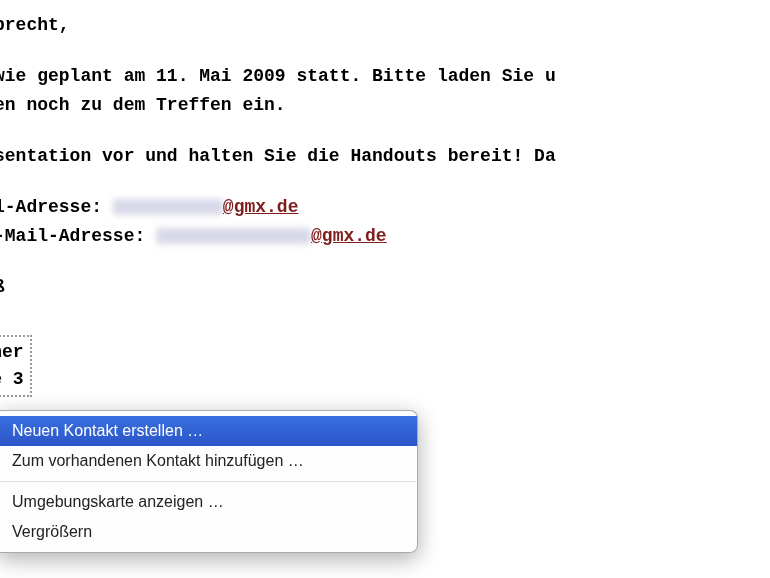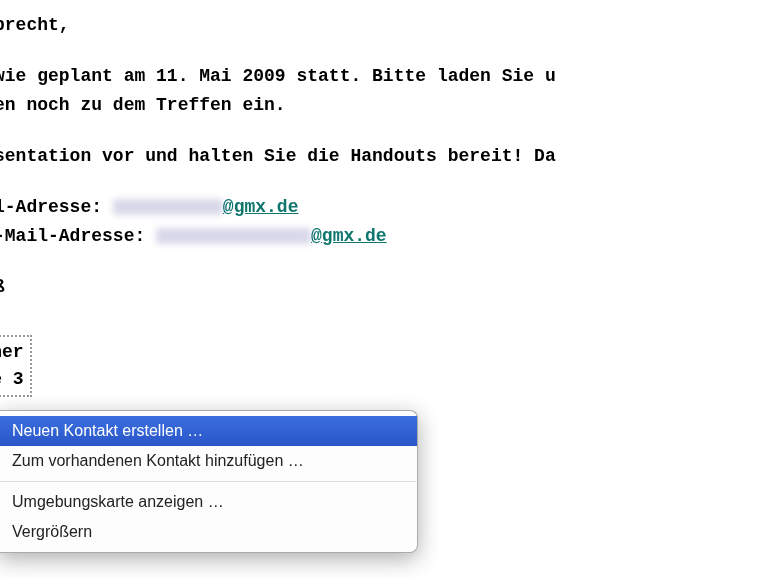--- a/index.html
+++ b/index.html
@@ -24,21 +24,21 @@
       margin-left: -60px;
     }
     .line {
       white-space: nowrap;
       margin-bottom: 2px;
     }
     .para-gap {
       height: 22px;
     }
     .email-link {
-      color: #0f766e;
+      color: #7f1d1d;
     }
     .blur {
       display: inline-block;
       width: 110px;
       height: 16px;
       background: linear-gradient(90deg, rgba(80,80,160,0.22) 0%, rgba(80,80,160,0.22) 100%);
       filter: blur(3px);
       vertical-align: middle;
       border-radius: 2px;
     }

